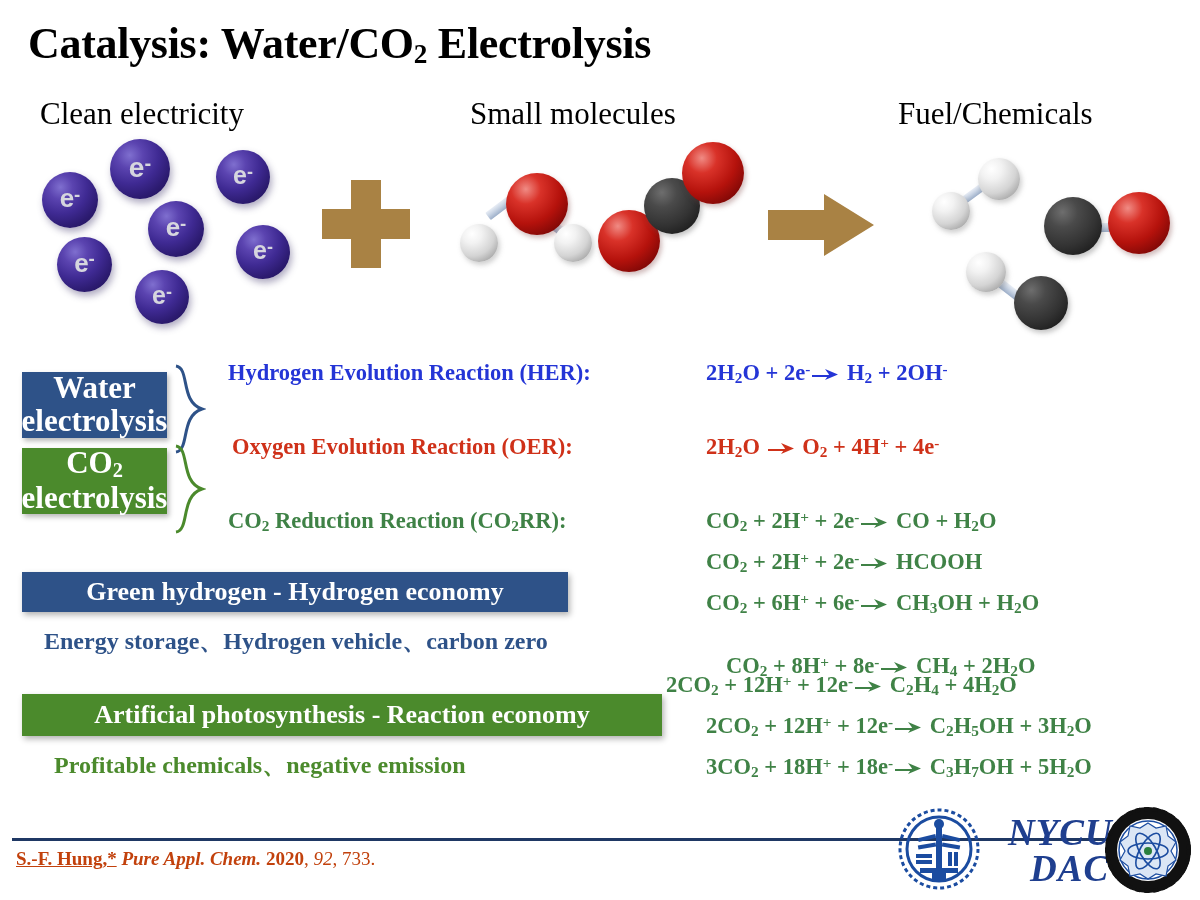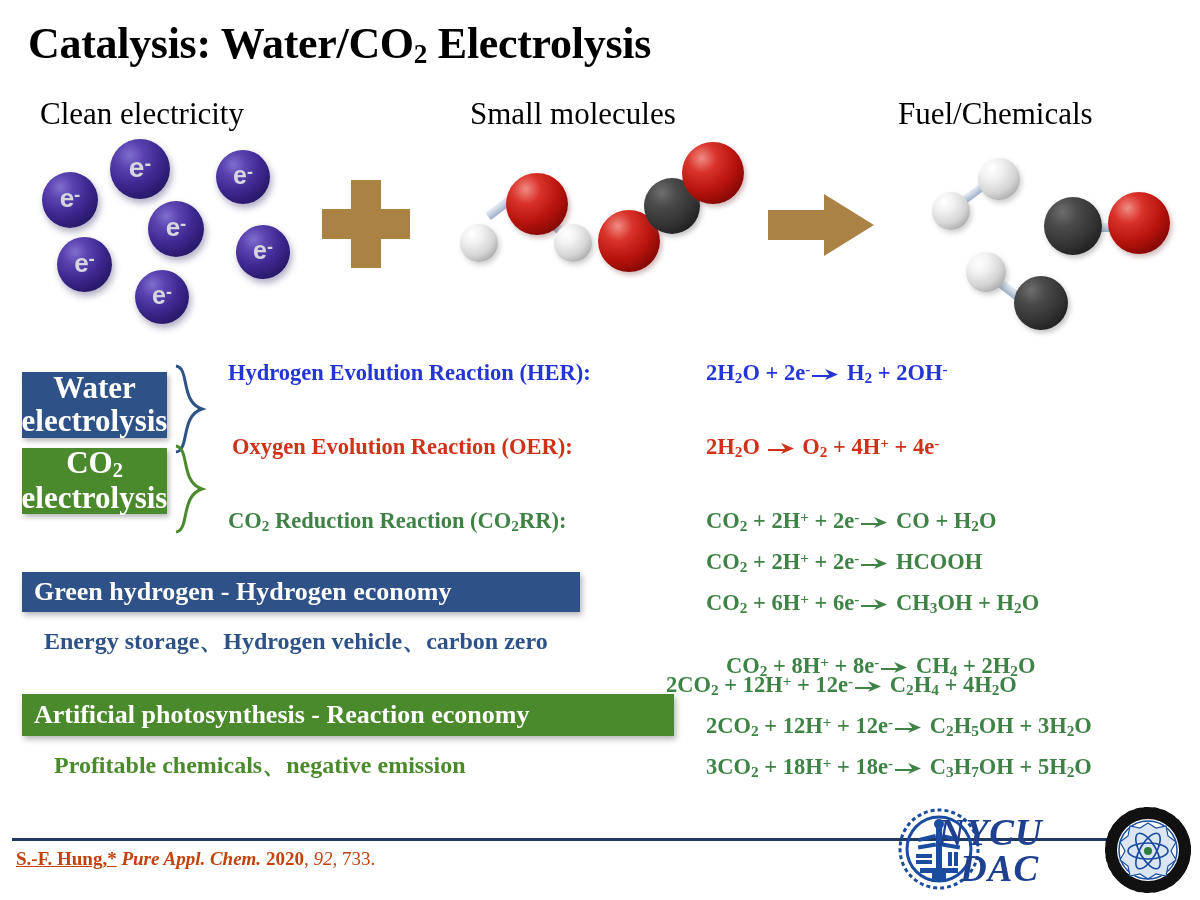--- a/index.html
+++ b/index.html
@@ -132,23 +132,23 @@
   }
   .arw svg { position: absolute; left: 0; top: 50%; transform: translateY(-50%); }
 
   
   .banner {
     display: flex;
     align-items: center;
     color: #ffffff;
     font-weight: bold;
     font-size: 26px;
-    padding-left: 12px;
     box-shadow: 2px 3px 6px rgba(0,0,0,0.3);
     white-space: nowrap;
+    justify-content: center;
   }
   #banner-hydrogen { left: 22px; top: 572px; width: 546px; height: 40px; background: #2e5288; }
   #banner-photo    { left: 22px; top: 694px; width: 640px; height: 42px; background: #4b8a2c; }
 
   .sub-line {
     font-weight: bold;
     font-size: 24px;
     white-space: nowrap;
   }
   #sub-hydrogen { left: 44px; top: 625px; color: #2e5288; }
@@ -165,21 +165,21 @@
     color: #c2410c;
     white-space: nowrap;
   }
   #citation .b   { font-weight: bold; }
   #citation .bu  { font-weight: bold; text-decoration: underline; }
   #citation .bi  { font-weight: bold; font-style: italic; }
   #citation .i   { font-style: italic; }
 
   
   #logo-gear  { left: 896px; top: 806px; width: 86px; height: 86px; }
-  #logo-nycu  { left: 934px; top: 806px; width: 140px; height: 86px; text-decoration: underline; }
+  #logo-nycu  { left: 1004px; top: 806px; width: 140px; height: 86px; text-decoration: underline; }
   #logo-dept  { left: 1104px; top: 806px; width: 88px; height: 88px; }
   #logo-nycu .nycu-text {
     position: absolute;
     font-style: italic;
     font-weight: bold;
     color: #1f3f8f;
     line-height: 1;
     letter-spacing: 1px;
   }
   #logo-nycu .l1 { left: 4px;  top: 8px;  font-size: 37px; }

